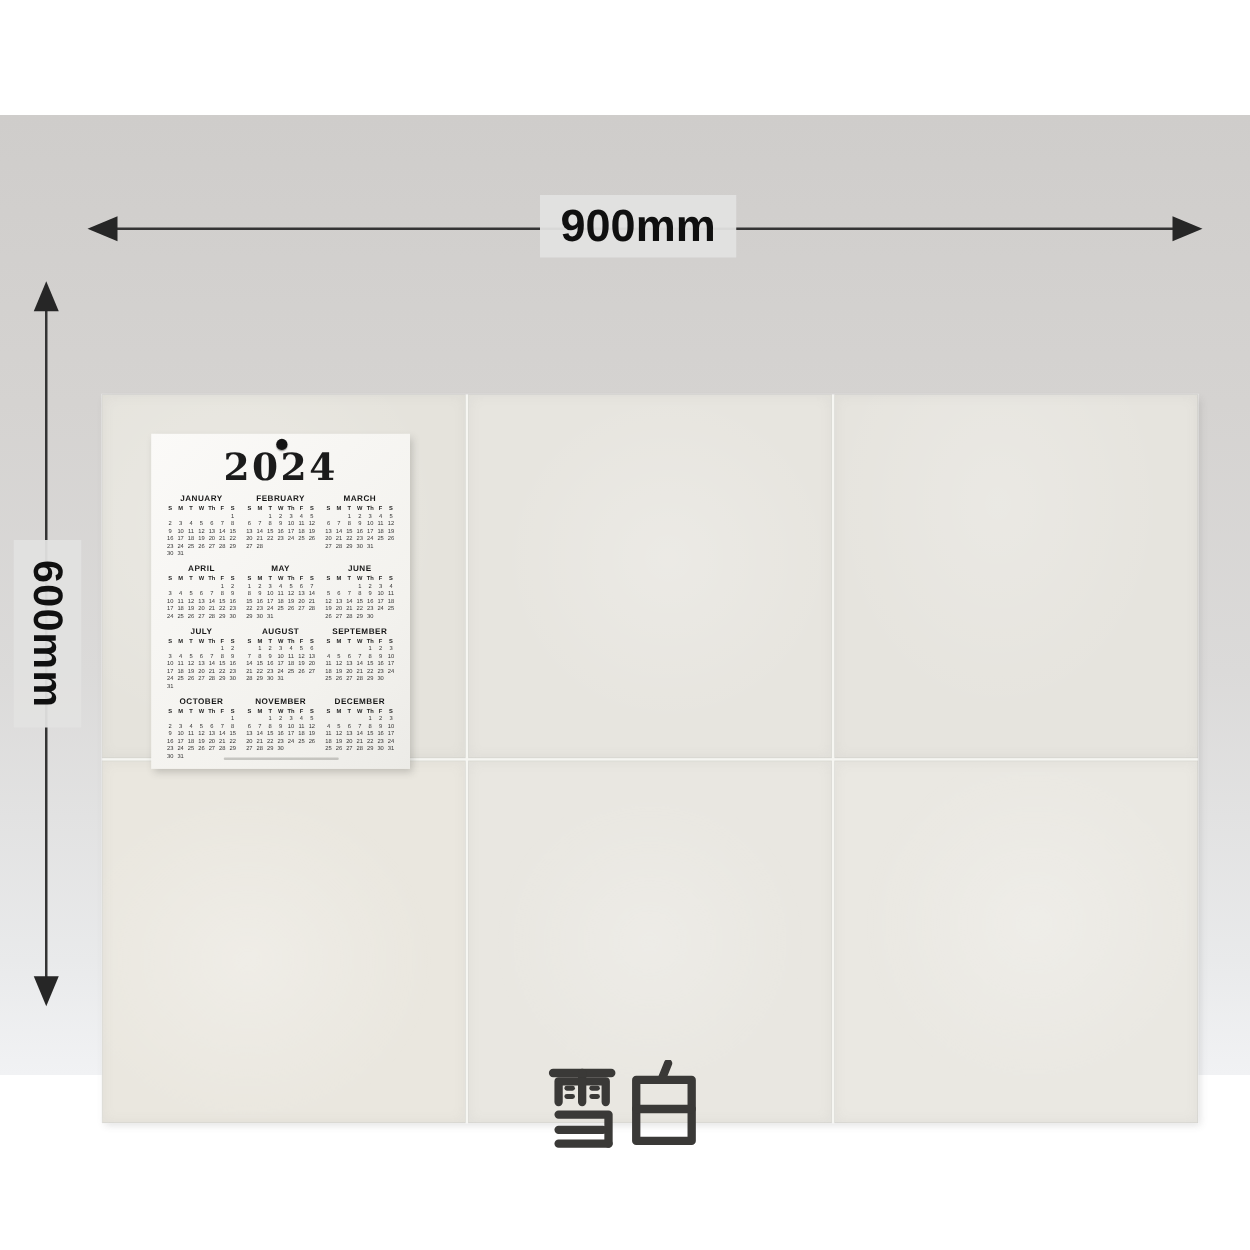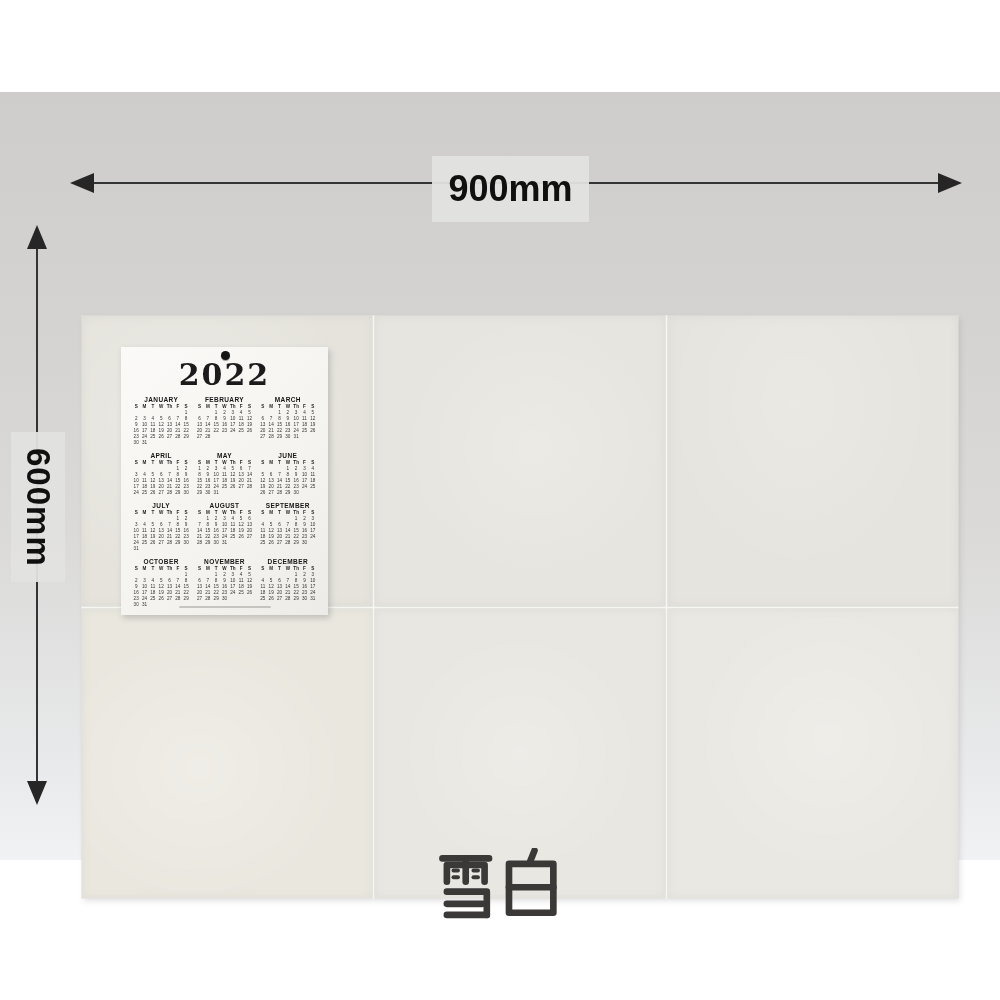--- a/index.html
+++ b/index.html
@@ -66,21 +66,21 @@
   .v-line{left:36px;top:247px;width:2.4px;height:536px;}
   .arrow{position:absolute;width:0;height:0;}
   .arrow-left {left:70px;top:173px;border-top:10px solid transparent;border-bottom:10px solid transparent;border-right:24px solid #262626;}
   .arrow-right{left:938px;top:173px;border-top:10px solid transparent;border-bottom:10px solid transparent;border-left:24px solid #262626;}
   .arrow-up   {left:27px;top:225px;border-left:10px solid transparent;border-right:10px solid transparent;border-bottom:24px solid #262626;}
   .arrow-down {left:27px;top:781px;border-left:10px solid transparent;border-right:10px solid transparent;border-top:24px solid #262626;}
   .dim-label{
     position:absolute;display:flex;align-items:center;justify-content:center;
     background:rgba(226,225,224,0.95);color:#101010;font-weight:700;
   }
-  .w-label{left:432px;top:156px;width:157px;height:66px;font-size:36px;}
+  .w-label{left:432px;top:156px;width:157px;height:50px;font-size:36px;}
   .h-label{left:11px;top:432px;width:54px;height:150px;font-size:33px;}
   .h-label span{writing-mode:vertical-rl;letter-spacing:1px;}
   
   .product-name{
     position:absolute;left:438px;top:848px;width:122px;height:74px;
   }
   .sr-text{
     position:absolute;width:1px;height:1px;overflow:hidden;clip:rect(0 0 0 0);white-space:nowrap;
   }
 </style>
@@ -93,21 +93,21 @@
     <div class="tile t1"></div>
     <div class="tile t2"></div>
     <div class="tile t3"></div>
     <div class="tile t4"></div>
     <div class="tile t5"></div>
     <div class="tile t6"></div>
   </div>
 
   <div class="calendar">
     <div class="pin"></div>
-    <div class="cal-year">2022</div>
+    <div class="cal-year">2024</div>
     <div class="cal-months">
         <div class="month-block">
           <div class="month-name">JANUARY</div>
           <div class="month-grid">
             <div class="dow-cell">S</div>
             <div class="dow-cell">M</div>
             <div class="dow-cell">T</div>
             <div class="dow-cell">W</div>
             <div class="dow-cell">Th</div>
             <div class="dow-cell">F</div>

